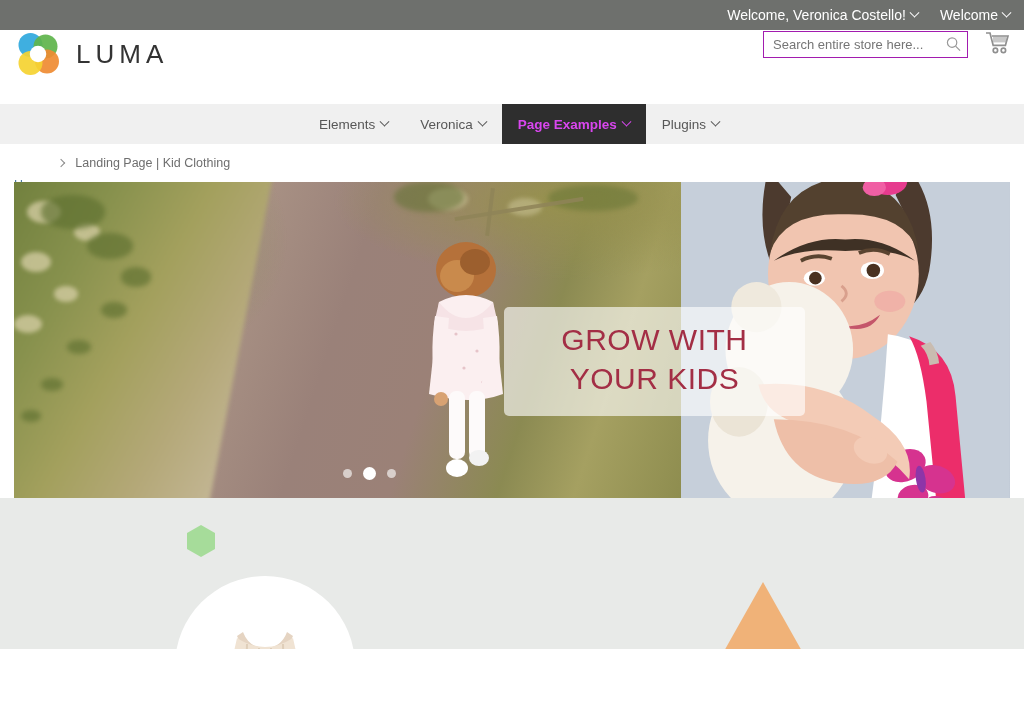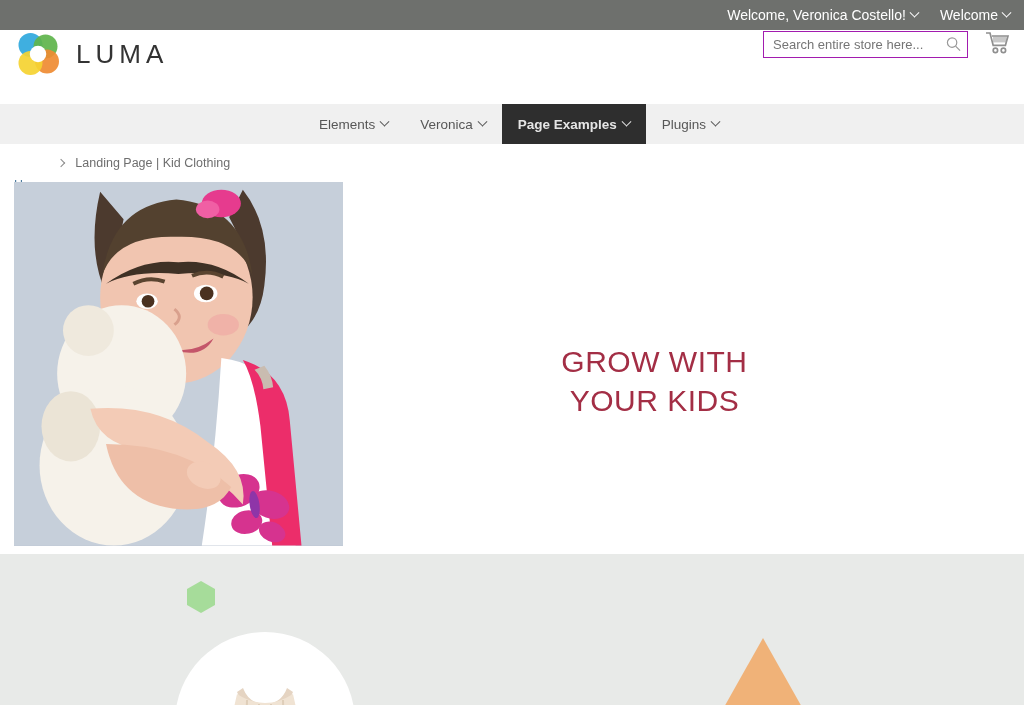--- a/index.html
+++ b/index.html
@@ -89,21 +89,21 @@
   .nav-item {
     display: flex; align-items: center; gap: 6px;
     padding: 0 16px;
     font-size: 13.5px;
     color: #575757;
     cursor: pointer;
     white-space: nowrap;
   }
   .nav-item.active {
     background: #2e2e2e;
-    color: #e5e5e5;
+    color: #d946ef;
     font-weight: bold;
   }
 
   
   .breadcrumbs {
     height: 38px;
     display: flex; align-items: center;
     padding-left: 14px;
     gap: 11px;
     background: #ffffff;
@@ -115,24 +115,23 @@
     border-right: 1.4px solid #8a8a8a;
     border-top: 1.4px solid #8a8a8a;
     transform: rotate(45deg);
   }
   .crumb-current { color: #6e6e6e; font-size: 12.5px; }
 
   
   .banner {
     position: relative;
     margin: 0 14px;
-    height: 372px;
+    height: 316px;
     overflow: hidden;
     display: flex;
-    flex-direction: column;
   }
   .slide-left {
     position: relative;
     width: 67%;
     overflow: hidden;
     background:
       radial-gradient(ellipse 60% 90% at 8% 18%, #7e8c4a 0%, rgba(126,140,74,0) 55%),
       radial-gradient(ellipse 40% 55% at 2% 60%, #6d7c40 0%, rgba(109,124,64,0) 60%),
       radial-gradient(ellipse 55% 40% at 82% 6%, #97914e 0%, rgba(151,145,78,0) 62%),
       linear-gradient(108deg,

